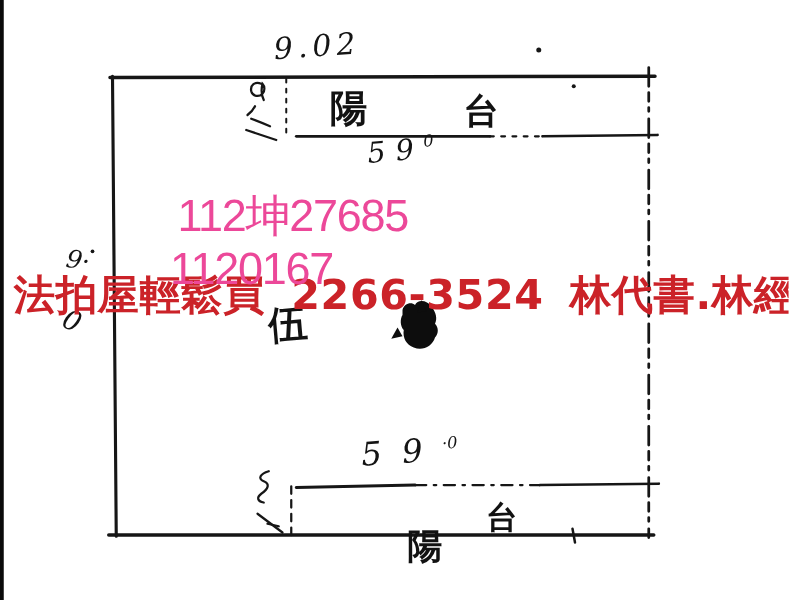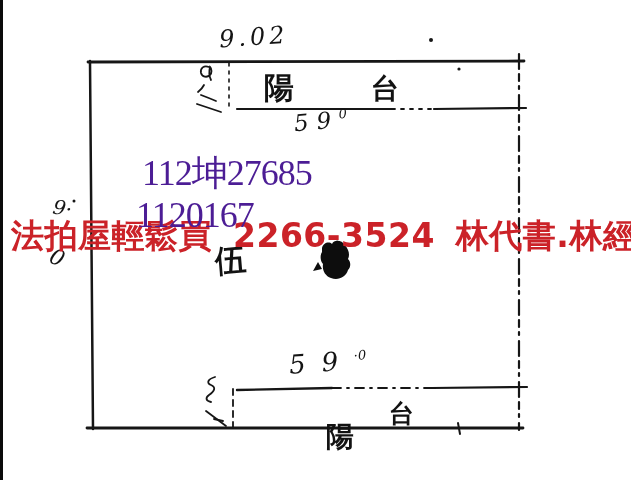--- a/index.html
+++ b/index.html
@@ -19,21 +19,21 @@
   #leftdim-top{left:53px;top:198px;font-size:20px;transform:rotate(10deg);z-index:2;}
   #leftdim-bot{left:50px;top:247px;font-size:22px;transform:rotate(24deg);z-index:2;}
   
   .cjk-hw{font-family:"DejaVu Sans",sans-serif;font-weight:bold;color:#121212;}
   #balctop{left:264px;top:73px;display:flex;gap:77px;font-size:30px;z-index:2;}
   #balctop .c2{font-size:28px;margin-top:2px;}
   #balcbot{left:287px;top:395px;font-size:28px;z-index:2;}
   #balcbot .c2{position:absolute;left:102px;top:6px;font-size:25px;}
   #floor{left:215px;top:245px;font-size:31px;transform:rotate(-5deg);z-index:2;}
   
-  .print{font-family:Liberation Serif, serif;color:#4c1d95;font-size:36px;letter-spacing:-1px;z-index:6;}
+  .print{font-family:Liberation Sans, sans-serif;color:#ec4899;font-size:36px;letter-spacing:-1px;z-index:6;}
   #case{left:142px;top:155px;}
   #doc{left:136px;top:197px;}
   
   #banner{
     left:11px;top:219px;z-index:5;
     font-family:"DejaVu Sans",sans-serif;font-weight:bold;font-size:33px;
     color:#cb2228;letter-spacing:0.5px;word-spacing:9px;white-space:nowrap;
   }
 </style>
 </head>

